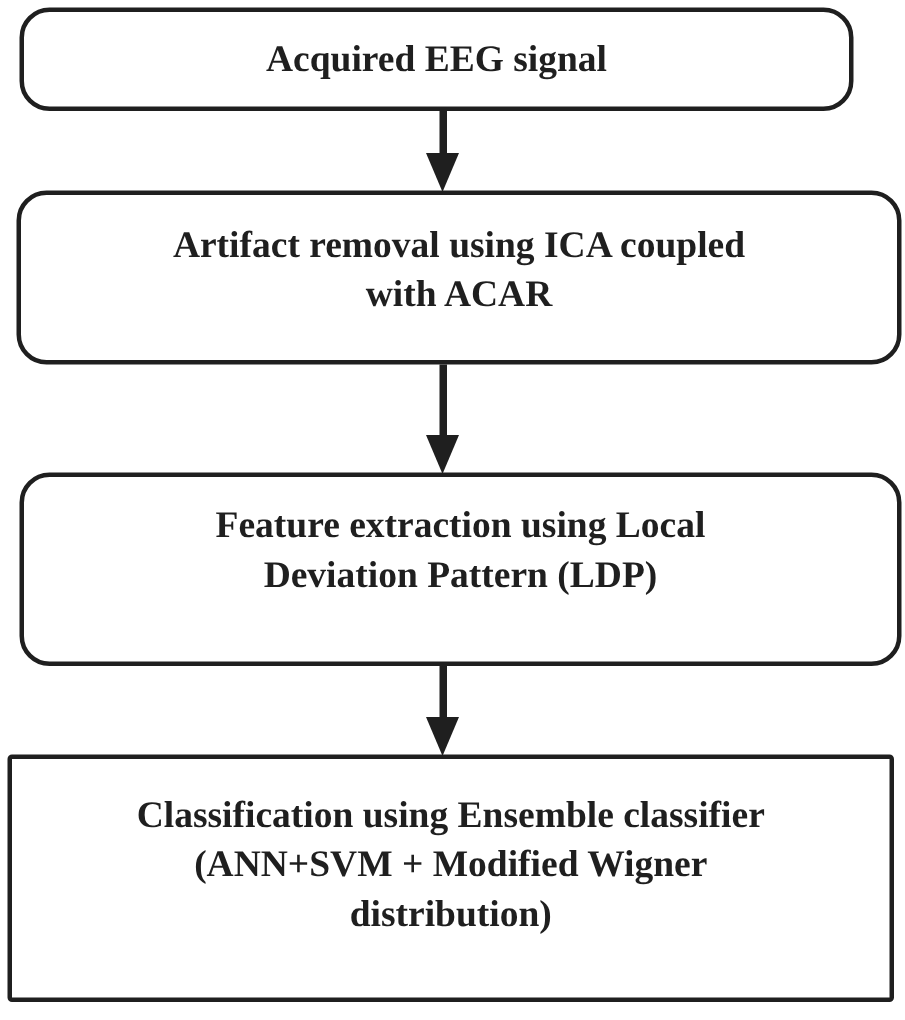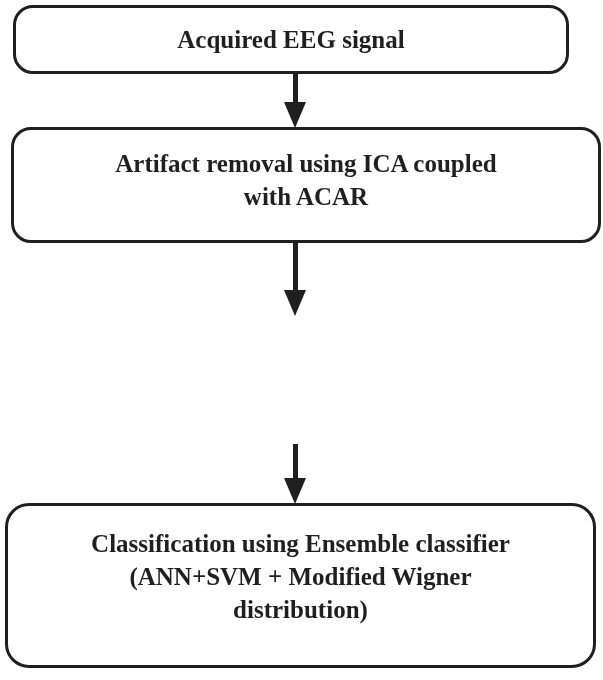--- a/index.html
+++ b/index.html
@@ -33,21 +33,21 @@
     text-align: center;
     white-space: pre-line;
     font-weight: bold;
     font-size: 25px;
     line-height: 33px;
     color: var(--ink);
   }
   .node1 { left: 13px; top: 5px;   width: 556px; height: 69px;  justify-content: center; }
   .node2 { left: 11px; top: 127px; width: 590px; height: 116px; padding-top: 17px; font-family: Liberation Serif, serif; }
   .node3 { left: 13px; top: 315px; width: 588px; height: 129px; padding-top: 16px; }
-  .node4 { left: 5px;  top: 503px; width: 591px; height: 165px; padding-top: 21px; border-radius: 24px; }
+  .node4 { left: 5px;  top: 503px; width: 591px; height: 165px; padding-top: 21px; border-radius: 3px; }
   .arrow {
     position: absolute;
     left: 284px;
     width: 22px;
     display: flex;
     flex-direction: column;
     align-items: center;
   }
   .arrow1 { top: 73px;  height: 55px; }
   .arrow2 { top: 243px; height: 73px; }
@@ -83,20 +83,24 @@
   <div class="node node2">
     <span class="node-label">Artifact removal using ICA coupled
 with ACAR</span>
   </div>
 
   <div class="arrow arrow2">
     <div class="arrow-stem"></div>
     <div class="arrow-head"></div>
   </div>
 
+  <div class="node node3">
+    <span class="node-label">Feature extraction using Local
+Deviation Pattern (LDP)</span>
+  </div>
 
   <div class="arrow arrow3">
     <div class="arrow-stem"></div>
     <div class="arrow-head"></div>
   </div>
 
   <div class="node node4">
     <span class="node-label">Classification using Ensemble classifier
 (ANN+SVM + Modified Wigner
 distribution)</span>

